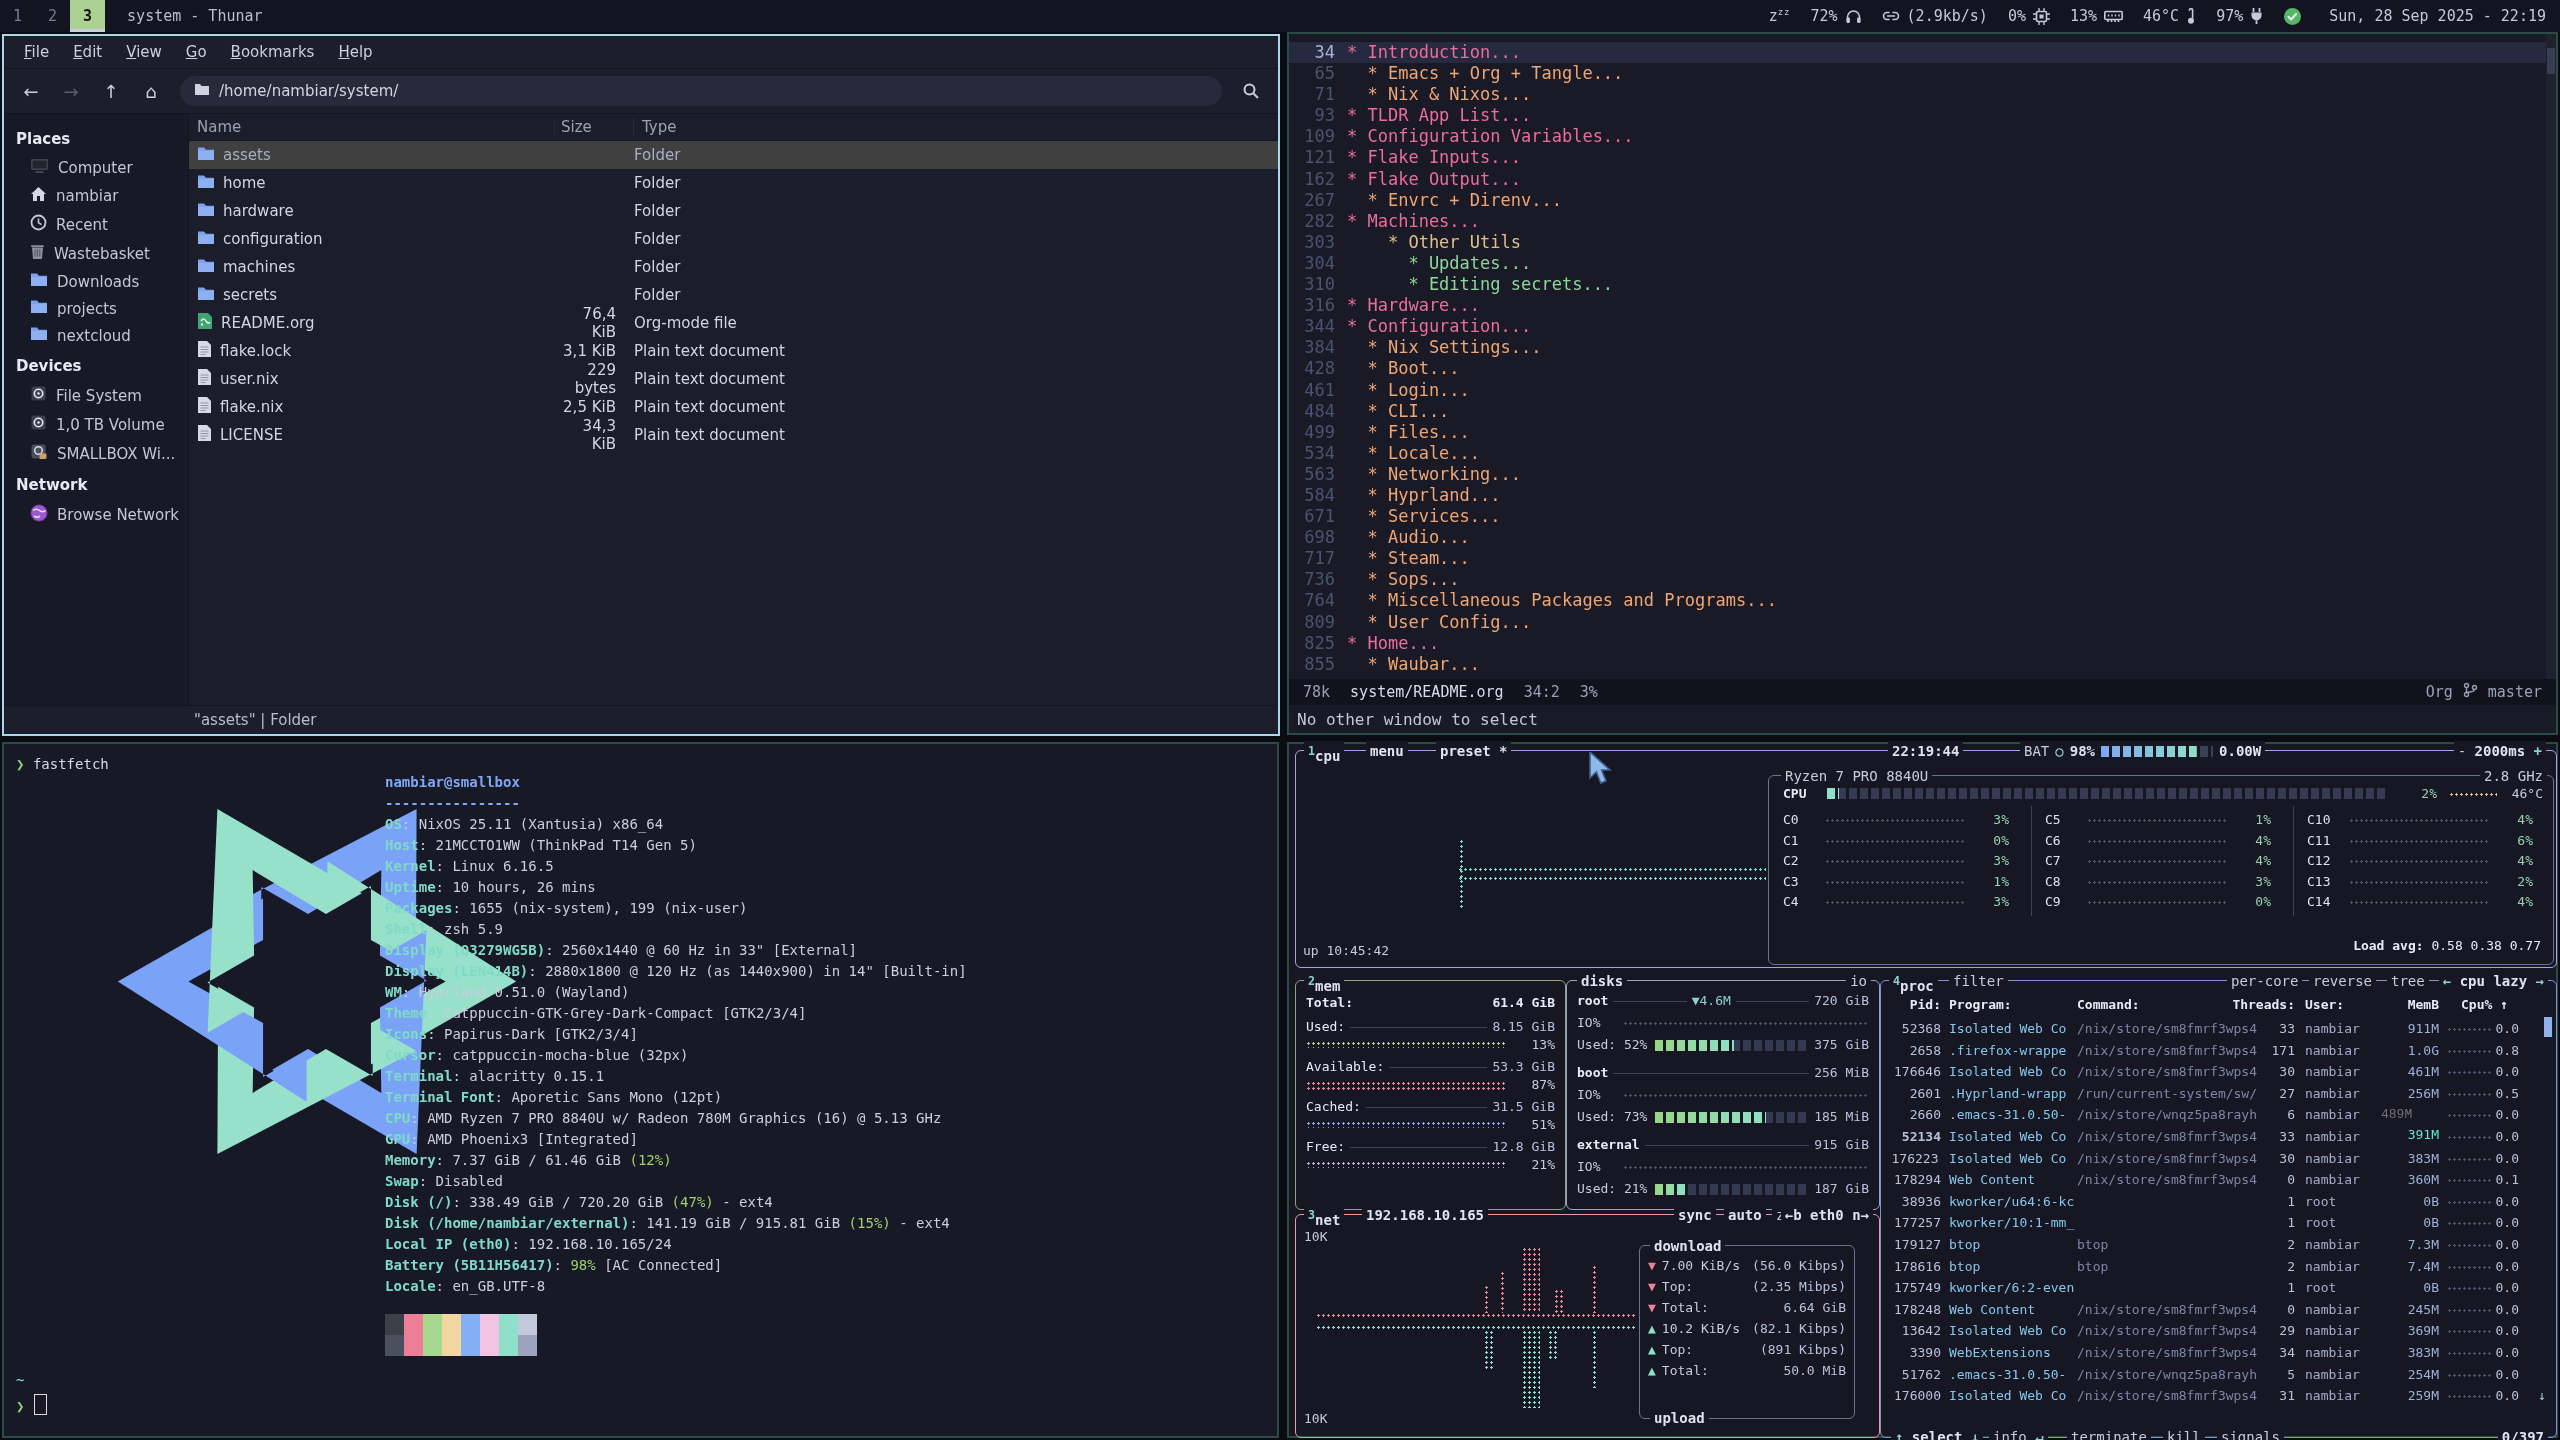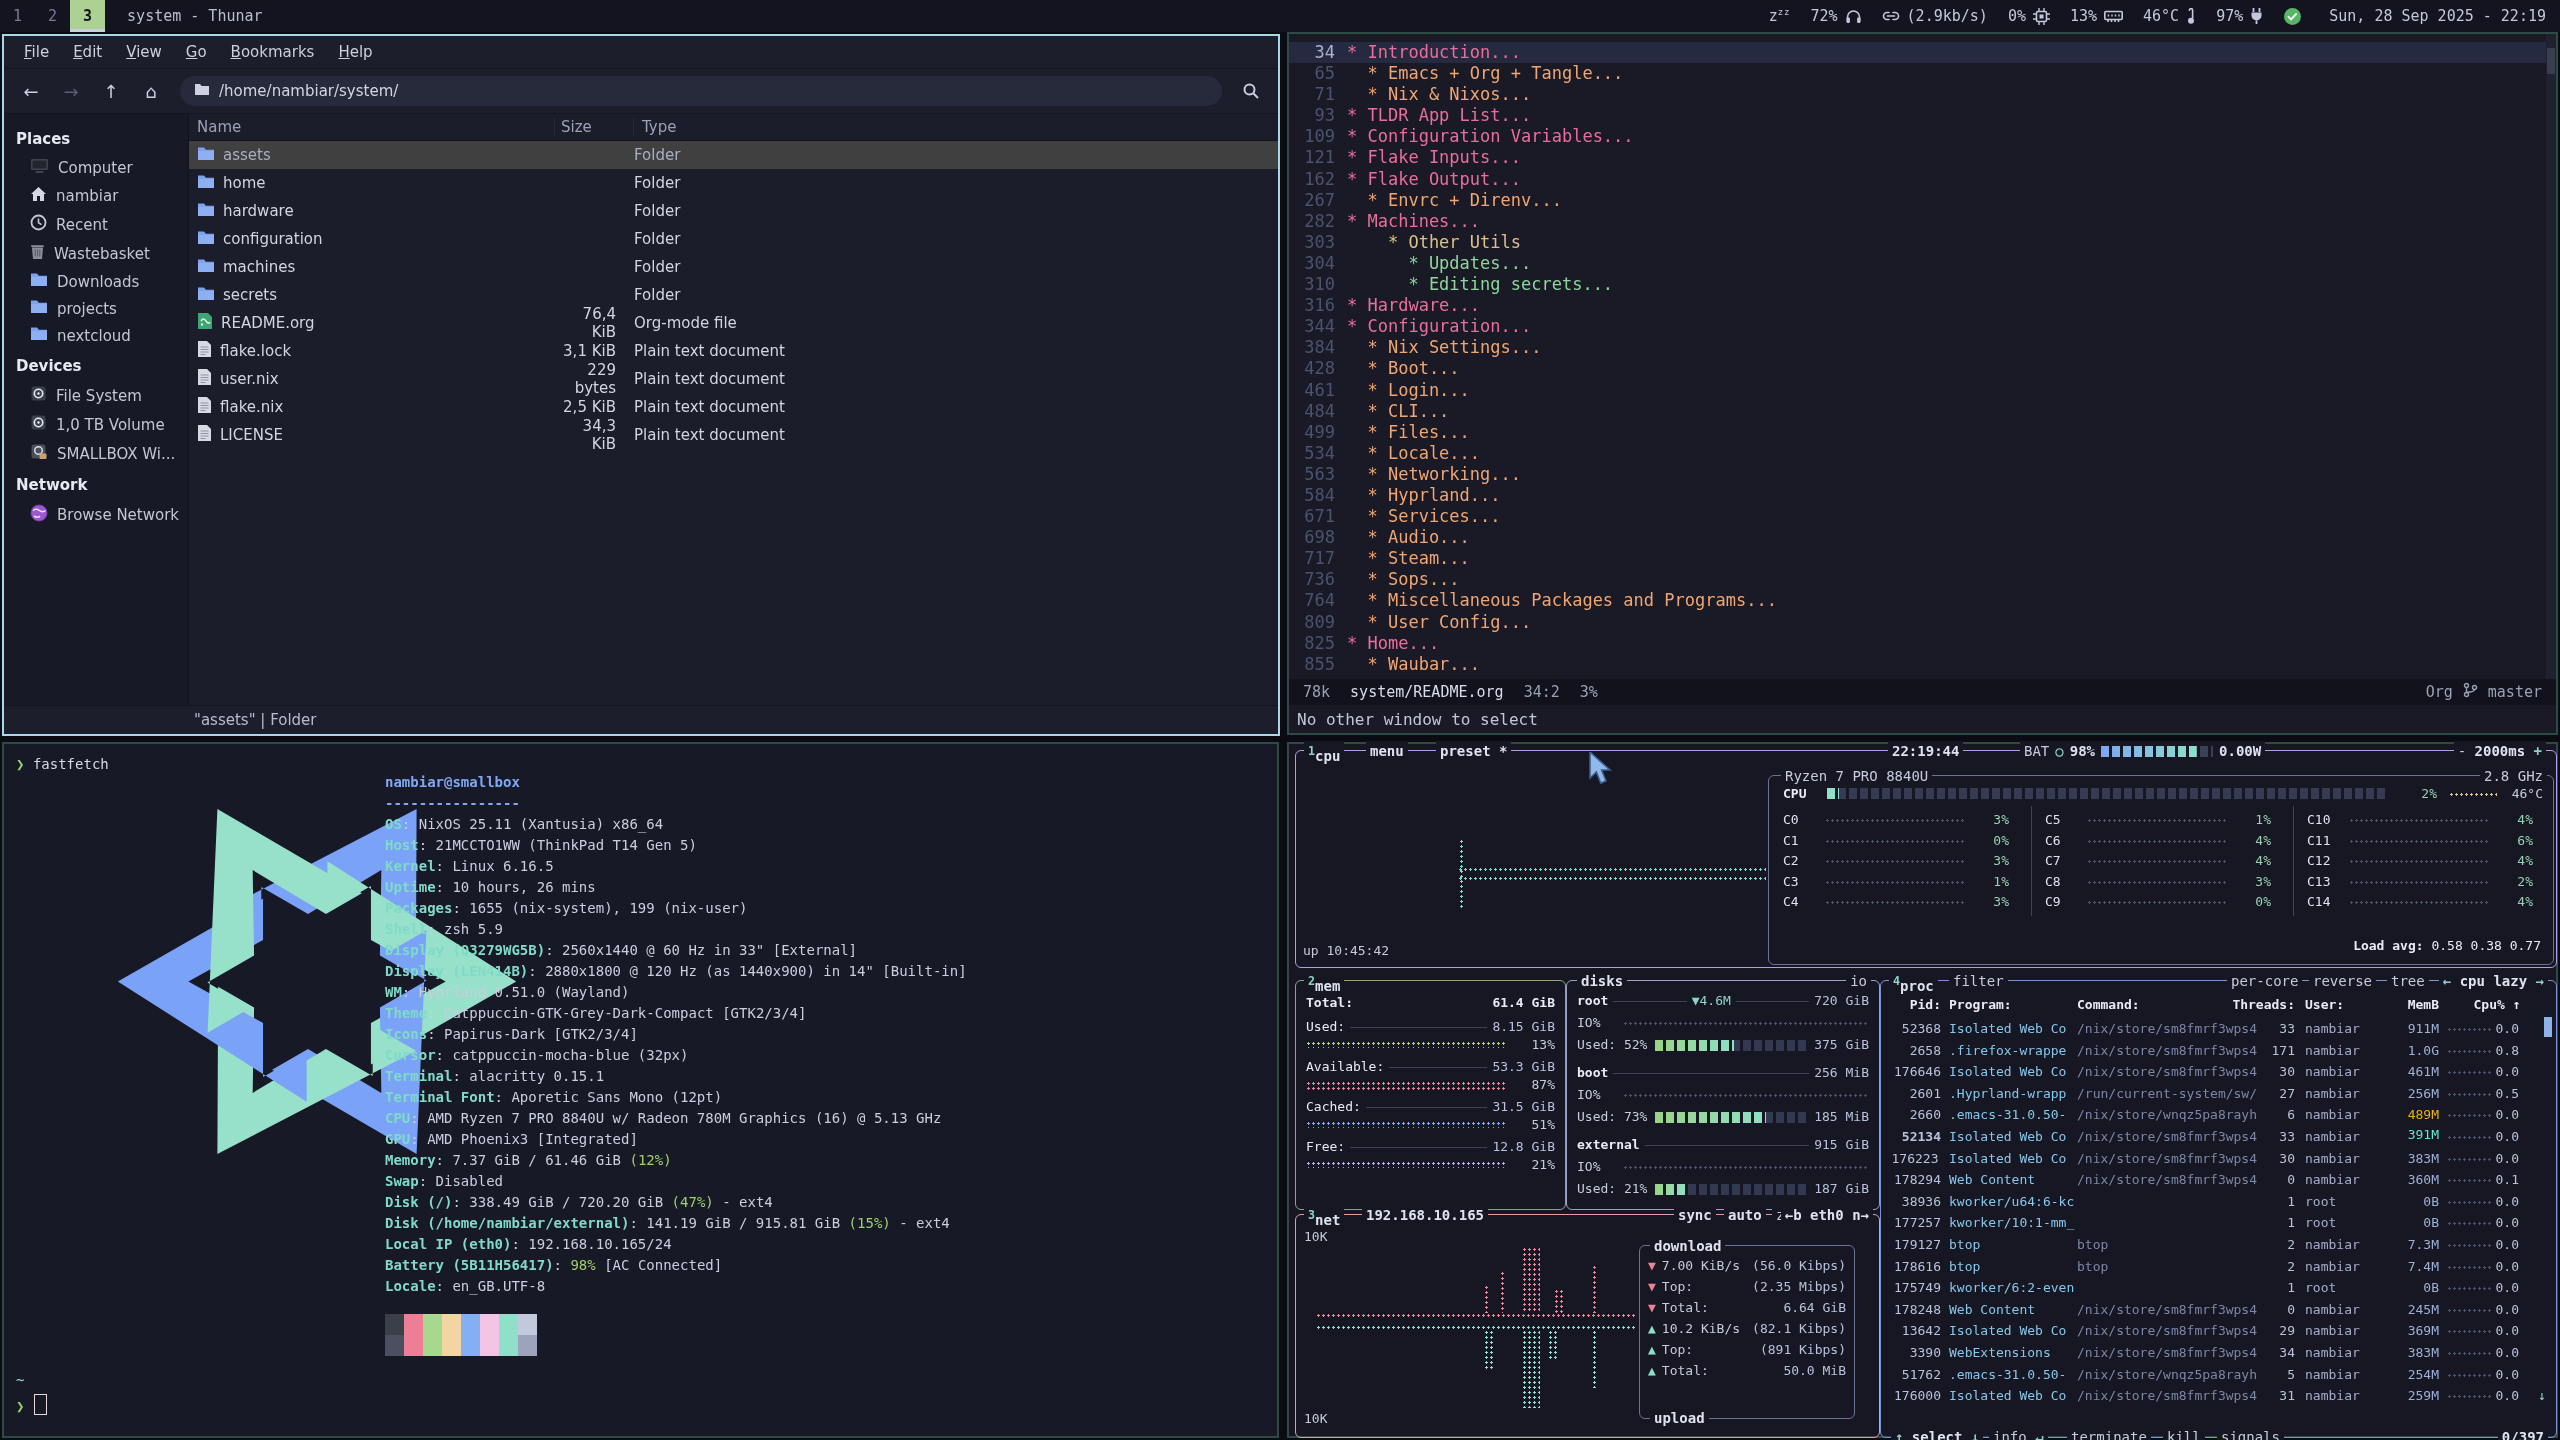--- a/index.html
+++ b/index.html
@@ -793,21 +793,21 @@
 <span class="btag" style="left:346px;"><span class="thin">per-core</span></span>
 <span class="btag" style="left:428px;"><span class="thin">reverse</span></span>
 <span class="btag" style="left:506px;"><span class="thin">tree</span></span>
 <span class="btag" style="right:8px;"><span class="teal">←</span> cpu lazy <span class="teal">→</span></span>
 <div class="pr bold" style="left:8px;top:14px;width:52px;text-align:right;">Pid:</div>
 <div class="pr bold" style="left:68px;top:14px;">Program:</div>
 <div class="pr bold" style="left:196px;top:14px;">Command:</div>
 <div class="pr bold" style="left:330px;top:14px;width:84px;text-align:right;">Threads:</div>
 <div class="pr bold" style="left:424px;top:14px;">User:</div>
 <div class="pr bold" style="left:500px;top:14px;width:58px;text-align:right;">MemB</div>
-<div class="pr bold" style="left:580px;top:14px;width:72px;text-align:center;">Cpu% ↑</div>
+<div class="pr bold" style="left:580px;top:14px;width:72px;text-align:left;">Cpu% ↑</div>
         <div>
   <div class="pr pval" style="left:8px;top:38px;width:52px;text-align:right;">52368</div>
   <div class="pr prog" style="left:68px;top:38px;">Isolated Web Co</div>
   <div class="pr cmd" style="left:196px;top:38px;">/nix/store/sm8fmrf3wps4</div>
   <div class="pr pval" style="left:330px;top:38px;width:84px;text-align:right;">33</div>
   <div class="pr" style="left:424px;top:38px;color:#a6adcc;">nambiar</div>
   <div class="pr" style="left:500px;top:38px;width:58px;text-align:right;color:#9db0d8;">911M</div>
   <div class="dotline" style="--c:#4a5270;position:absolute;left:566px;top:46px;width:44px;height:5px;"></div>
   <div class="pr pval" style="left:580px;top:38px;width:58px;text-align:right;">0.0</div>
   </div>
@@ -840,21 +840,21 @@
   <div class="pr" style="left:500px;top:102.80000000000001px;width:58px;text-align:right;color:#9db0d8;">256M</div>
   <div class="dotline" style="--c:#4a5270;position:absolute;left:566px;top:110.80000000000001px;width:44px;height:5px;"></div>
   <div class="pr pval" style="left:580px;top:102.80000000000001px;width:58px;text-align:right;">0.5</div>
   </div>
         <div>
   <div class="pr pval" style="left:8px;top:124.4px;width:52px;text-align:right;">2660</div>
   <div class="pr prog" style="left:68px;top:124.4px;">.emacs-31.0.50-</div>
   <div class="pr cmd" style="left:196px;top:124.4px;">/nix/store/wnqz5pa8rayh</div>
   <div class="pr pval" style="left:330px;top:124.4px;width:84px;text-align:right;">6</div>
   <div class="pr" style="left:424px;top:124.4px;color:#a6adcc;">nambiar</div>
-  <div class="pr" style="left:500px;top:124.4px;width:58px;text-align:right;color:#eab308;">489M</div>
+  <div class="pr" style="left:500px;top:124.4px;width:58px;text-align:left;color:#737373;font-family:Liberation Mono, monospace;">489M</div>
   <div class="dotline" style="--c:#4a5270;position:absolute;left:566px;top:132.4px;width:44px;height:5px;"></div>
   <div class="pr pval" style="left:580px;top:124.4px;width:58px;text-align:right;">0.0</div>
   </div>
         <div>
   <div class="pr pval" style="left:8px;top:146px;width:52px;text-align:right;font-weight:bold;">52134</div>
   <div class="pr prog" style="left:68px;top:146px;">Isolated Web Co</div>
   <div class="pr cmd" style="left:196px;top:146px;">/nix/store/sm8fmrf3wps4</div>
   <div class="pr pval" style="left:330px;top:146px;width:84px;text-align:right;">33</div>
   <div class="pr" style="left:424px;top:146px;color:#a6adcc;">nambiar</div>
   <div class="pr" style="left:500px;top:144px;width:58px;text-align:right;color:#5eead4;">391M</div>

